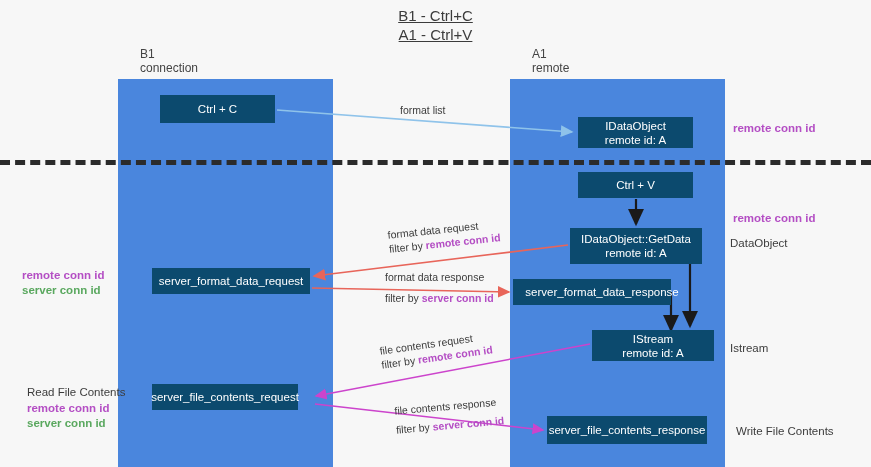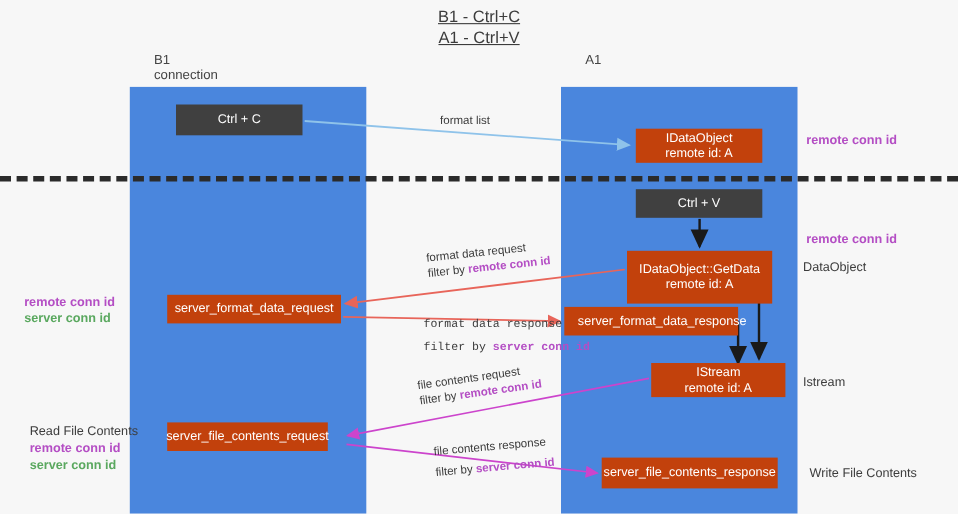--- a/index.html
+++ b/index.html
@@ -19,27 +19,27 @@
   .lane-head{position:absolute;font-size:12px;line-height:14px;color:#444;}
   #head-b1{left:140px;top:47px;width:170px;}
   #head-a1{left:532px;top:47px;width:170px;}
 
   #title{position:absolute;left:0;top:6px;width:871px;text-align:center;
          font-size:15px;line-height:19px;color:#3c3c3c;text-decoration:underline;}
 
   .box{position:absolute;display:flex;align-items:center;justify-content:center;
        text-align:center;color:#ffffff;font-size:11.5px;line-height:14px;
        box-sizing:border-box;padding:2px 4px;}
-  .green{background:#404040;}
-  .orange{background:#c2410c;}
+  .green{background:#0c4a6e;}
+  .orange{background:#0c4a6e;}
 
   #box-ctrlc{left:160px;top:95px;width:115px;height:28px;}
   #box-idataobject{left:578px;top:117px;width:115px;height:31px;}
   #box-ctrlv{left:578px;top:172px;width:115px;height:26px;}
-  #box-getdata{left:570px;top:228px;width:132px;height:48px;}
+  #box-getdata{left:570px;top:228px;width:132px;height:36px;}
   #box-fmt-req{left:152px;top:268px;width:158px;height:26px;}
   #box-fmt-resp{left:513px;top:279px;width:158px;height:26px;padding-left:24px;}
   #box-istream{left:592px;top:330px;width:122px;height:31px;}
   #box-file-req{left:152px;top:384px;width:146px;height:26px;}
   #box-file-resp{left:547px;top:416px;width:160px;height:28px;}
 
   .side-label{position:absolute;font-size:11.5px;line-height:15px;}
   .purple{color:#b44ec4;font-weight:bold;}
   .green-t{color:#5aa85f;font-weight:bold;}
   .plain{color:#3c3c3c;}
@@ -51,21 +51,21 @@
   #lbl-r-write{left:736px;top:424px;}
 
   #lbl-l-ids{left:22px;top:268px;}
   #lbl-l-read{left:27px;top:385px;}
   #lbl-l-ids2{left:27px;top:401px;}
 
   .edge-label{position:absolute;font-size:10.5px;line-height:14px;white-space:nowrap;}
 
   #el-format-list{left:400px;top:103px;}
   #el-fdreq{left:388px;top:222px;transform:rotate(-6deg);}
-  #el-fdresp{left:385px;top:288px;font-family:Liberation Mono, monospace;}
+  #el-fdresp{left:385px;top:270px;}
   #el-fcreq{left:380px;top:336px;transform:rotate(-8deg);}
   #el-fcresp{left:395px;top:399px;transform:rotate(-5deg);}
 
   #divider{position:absolute;left:0;top:160px;width:871px;height:0;
            border-top:5px dashed #2b2b2b;}
 
   svg#wires{position:absolute;left:0;top:0;width:871px;height:467px;overflow:visible;}
 </style>
 </head>
 <body>
@@ -80,20 +80,21 @@
     <div>A1 - Ctrl+V</div>
   </div>
 
   <div id="head-b1" class="lane-head">
     <div>B1</div>
     <div>connection</div>
   </div>
 
   <div id="head-a1" class="lane-head">
     <div>A1</div>
+    <div>remote</div>
   </div>
 
   <svg id="wires">
     <defs>
       <marker id="ah-blue" markerWidth="9" markerHeight="9" refX="7" refY="4.5" orient="auto">
         <path d="M0,0.8 L8,4.5 L0,8.2 z" fill="#8fc3ea"></path>
       </marker>
       <marker id="ah-red" markerWidth="9" markerHeight="9" refX="7" refY="4.5" orient="auto">
         <path d="M0,0.8 L8,4.5 L0,8.2 z" fill="#e8655a"></path>
       </marker>

